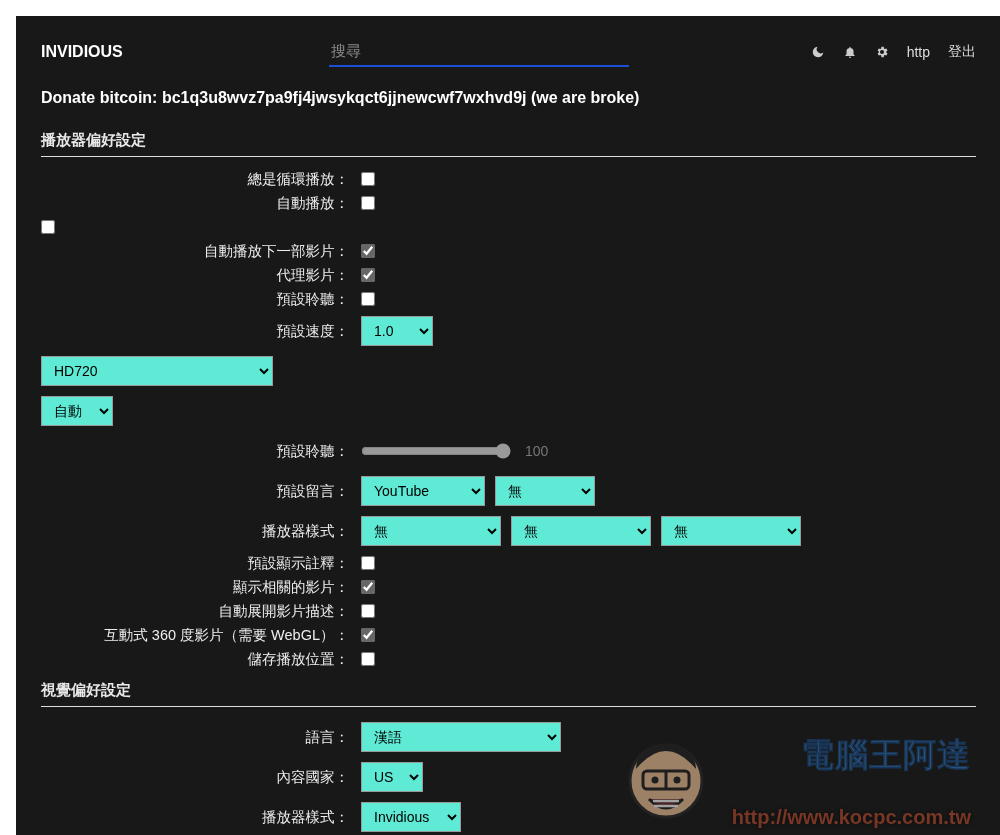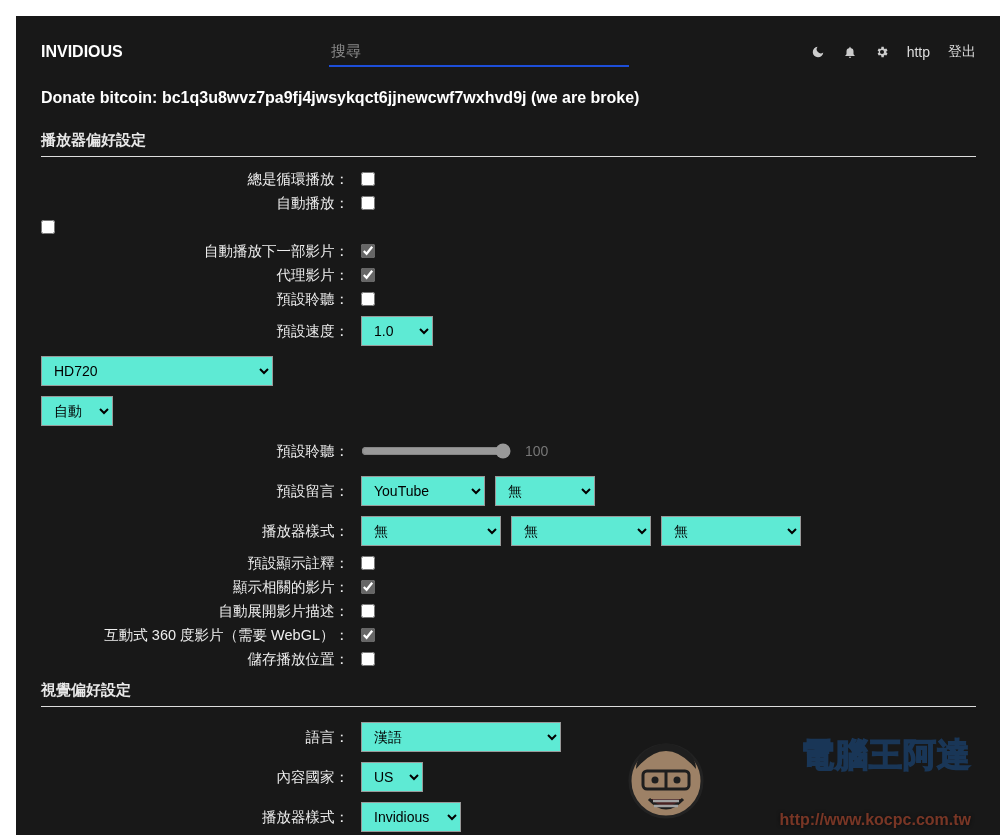--- a/index.html
+++ b/index.html
@@ -106,32 +106,32 @@
     bottom: -5px;
     width: 370px;
     height: 130px;
     opacity: 0.6;
     pointer-events: none;
   }
   .watermark .url {
     position: absolute;
     bottom: 12px;
     right: 10px;
-    font-size: 16px;
+    font-size: 20px;
     color: #b94a2f;
     font-weight: 600;
     white-space: nowrap;
     text-shadow: 0 0 4px #000;
   }
   .watermark .txt {
     position: absolute;
     top: 22px;
     right: 10px;
     font-size: 33px;
-    font-weight: 700;
+    font-weight: 400;
     color: #3a87d8;
     -webkit-text-stroke: 1.5px #1b4b82;
     white-space: nowrap;
     letter-spacing: 1px;
   }
   .face {
     position: absolute;
     left: 0;
     top: 10px;
     width: 110px;

